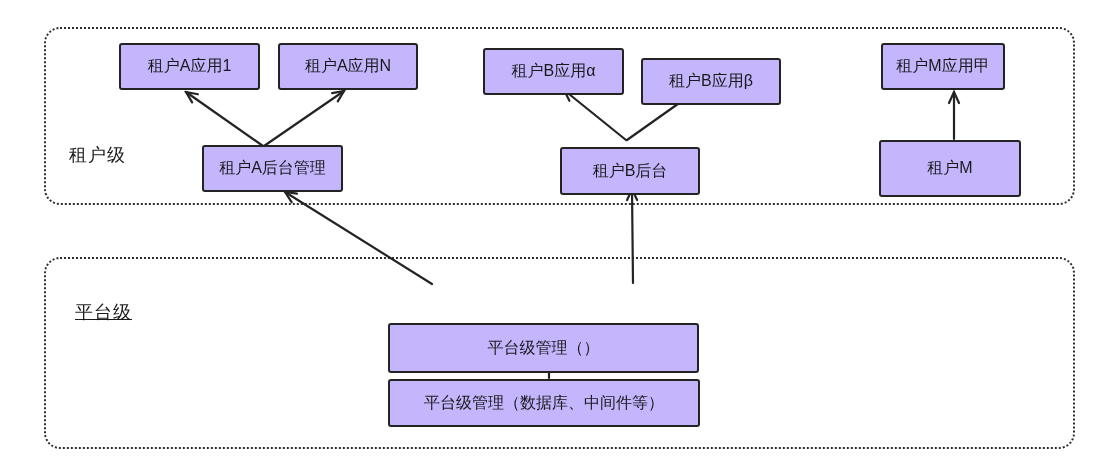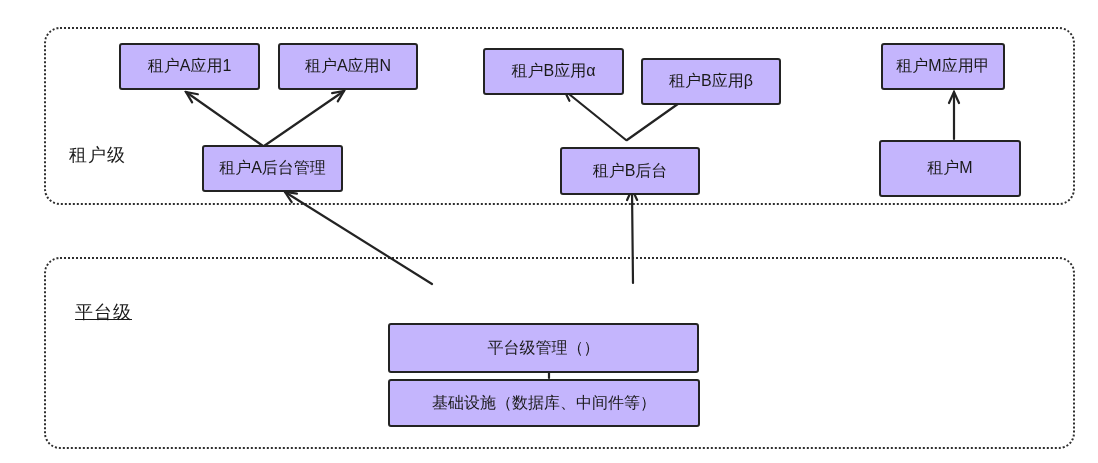--- a/index.html
+++ b/index.html
@@ -90,15 +90,15 @@
   <div class="node" style="left:278px; top:43px; width:140px; height:47px;">租户A应用N</div>
   <div class="node" style="left:483px; top:41px; width:141px; height:47px;margin-top:7px;">租户B应用α</div>
   <div class="node" style="left:641px; top:41px; width:140px; height:47px;margin-top:17px;">租户B应用β</div>
   <div class="node" style="left:881px; top:43px; width:124px; height:47px;">租户M应用甲</div>
 
   <div class="node" style="left:202px; top:145px; width:141px; height:47px;">租户A后台管理</div>
   <div class="node" style="left:560px; top:139px; width:140px; height:48px;margin-top:8px;">租户B后台</div>
   <div class="node" style="left:879px; top:140px; width:142px; height:57px;">租户M</div>
 
   <div class="node" style="left:388px; top:283px; width:311px; height:50px;margin-top:40px;">平台级管理（）</div>
-  <div class="node" style="left:388px; top:379px; width:312px; height:48px;">基础设施（数据库、中间件等）</div>
+  <div class="node" style="left:388px; top:379px; width:312px; height:48px;">平台级管理（数据库、中间件等）</div>
 
 </div>
 
 </body></html>

